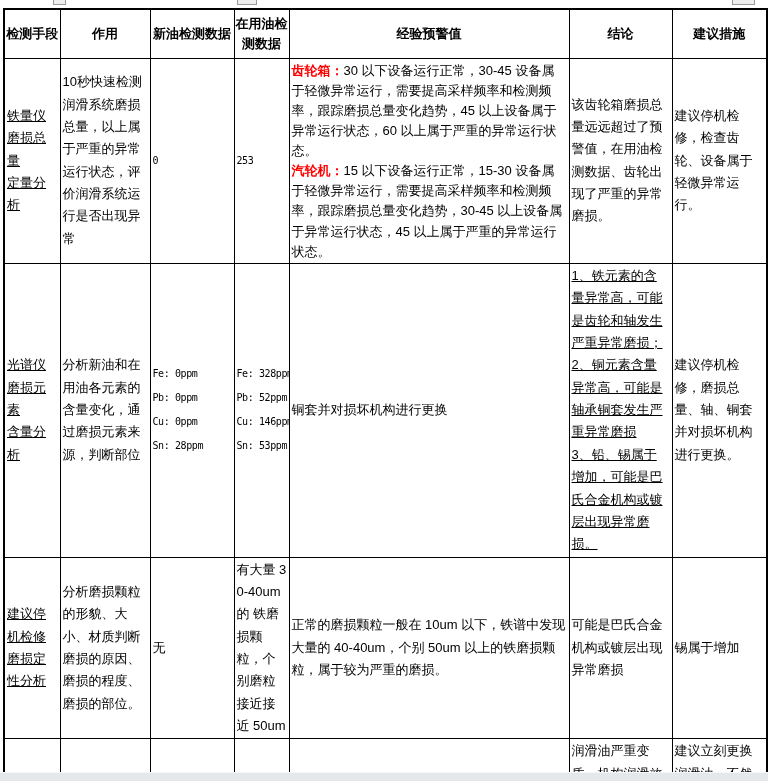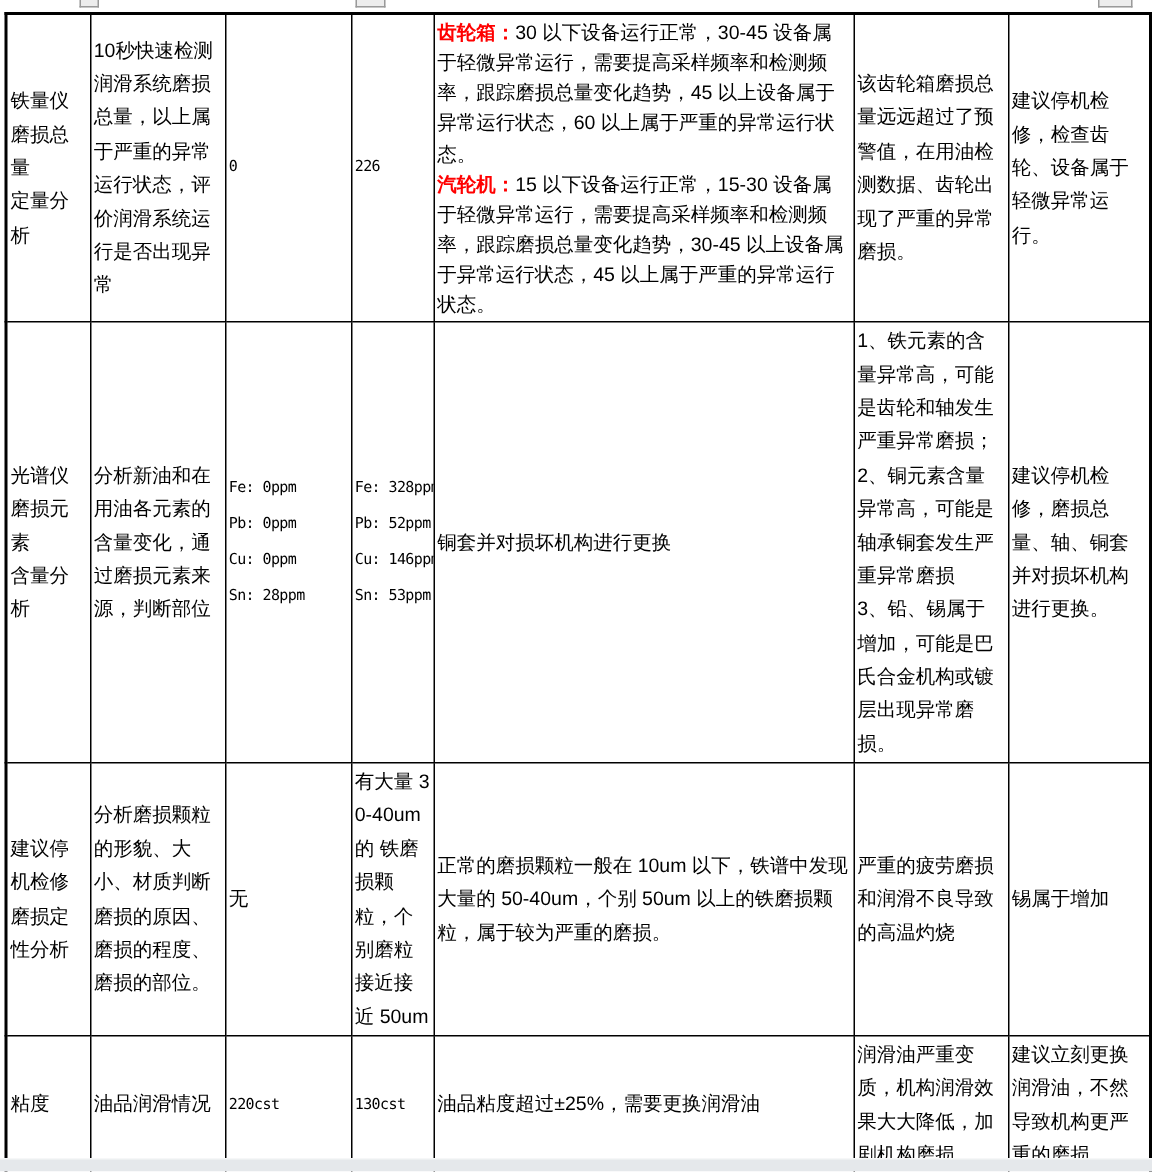--- a/index.html
+++ b/index.html
@@ -45,21 +45,21 @@
   tr.r2 { height:258px; }
   tr.r3 { height:140px; }
   tr.r4 { height:70px; }
   .mono {
     font-family:"DejaVu Sans Mono","Liberation Mono",monospace;
     font-size:10px;
     letter-spacing:-0.4px;
     white-space:pre;
     line-height:2.4;
   }
-  .pre { white-space:pre-line; }
+  .pre { white-space:pre-line;text-decoration:underline; }
   .warning-cell {
     vertical-align:top;
     line-height:1.55;
     padding-top:2px;
   }
   .warning-cell p { margin:0; }
   .red { color:#ff0000; font-weight:bold; }
   .bottom-bar {
     position:absolute;
     left:0; top:772px;
@@ -80,28 +80,37 @@
     <col style="width:56px">
     <col style="width:90px">
     <col style="width:84px">
     <col style="width:55px">
     <col style="width:280px">
     <col style="width:103px">
     <col style="width:95px">
   </colgroup>
 
   <tbody>
+      <tr class="r-header">
+    <th>检测手段</th>
+    <th>作用</th>
+    <th>新油检测数据</th>
+    <th>在用油检测数据</th>
+    <th>经验预警值</th>
+    <th>结论</th>
+    <th>建议措施</th>
+  </tr>
 
   <tr class="r1">
     <td class="pre">铁量仪
 磨损总量
 定量分析</td>
     <td>10秒快速检测润滑系统磨损总量，以上属于严重的异常运行状态，评价润滑系统运行是否出现异常</td>
     <td class="mono">0</td>
-    <td class="mono">226</td>
+    <td class="mono">253</td>
     <td class="warning-cell">
       <p><span class="red">齿轮箱：</span><span>30 以下设备运行正常，30-45 设备属于轻微异常运行，需要提高采样频率和检测频率，跟踪磨损总量变化趋势，45 以上设备属于异常运行状态，60 以上属于严重的异常运行状态。</span></p>
       <p><span class="red">汽轮机：</span><span>15 以下设备运行正常，15-30 设备属于轻微异常运行，需要提高采样频率和检测频率，跟踪磨损总量变化趋势，30-45 以上设备属于异常运行状态，45 以上属于严重的异常运行状态。</span></p>
     </td>
     <td>该齿轮箱磨损总量远远超过了预警值，在用油检测数据、齿轮出现了严重的异常磨损。</td>
     <td>建议停机检修，检查齿轮、设备属于轻微异常运行。</td>
   </tr>
 
   <tr class="r2">
     <td class="pre">光谱仪
@@ -122,22 +131,22 @@
 3、铅、锡属于增加，可能是巴氏合金机构或镀层出现异常磨损。</td>
     <td>建议停机检修，磨损总量、轴、铜套并对损坏机构进行更换。</td>
   </tr>
 
   <tr class="r3">
     <td class="pre">建议停机检修
 磨损定性分析</td>
     <td>分析磨损颗粒的形貌、大小、材质判断磨损的原因、磨损的程度、磨损的部位。</td>
     <td>无</td>
     <td>有大量 30-40um的 铁磨损颗粒，个别磨粒接近接近 50um</td>
-    <td>正常的磨损颗粒一般在 10um 以下，铁谱中发现大量的 50-40um，个别 50um 以上的铁磨损颗粒，属于较为严重的磨损。</td>
-    <td>严重的疲劳磨损和润滑不良导致的高温灼烧</td>
+    <td>正常的磨损颗粒一般在 10um 以下，铁谱中发现大量的 40-40um，个别 50um 以上的铁磨损颗粒，属于较为严重的磨损。</td>
+    <td>可能是巴氏合金机构或镀层出现异常磨损</td>
     <td>锡属于增加</td>
   </tr>
 
   <tr class="r4">
     <td>粘度</td>
     <td>油品润滑情况</td>
     <td class="mono">220cst</td>
     <td class="mono">130cst</td>
     <td>油品粘度超过±25%，需要更换润滑油</td>
     <td>润滑油严重变质，机构润滑效果大大降低，加剧机构磨损。</td>

